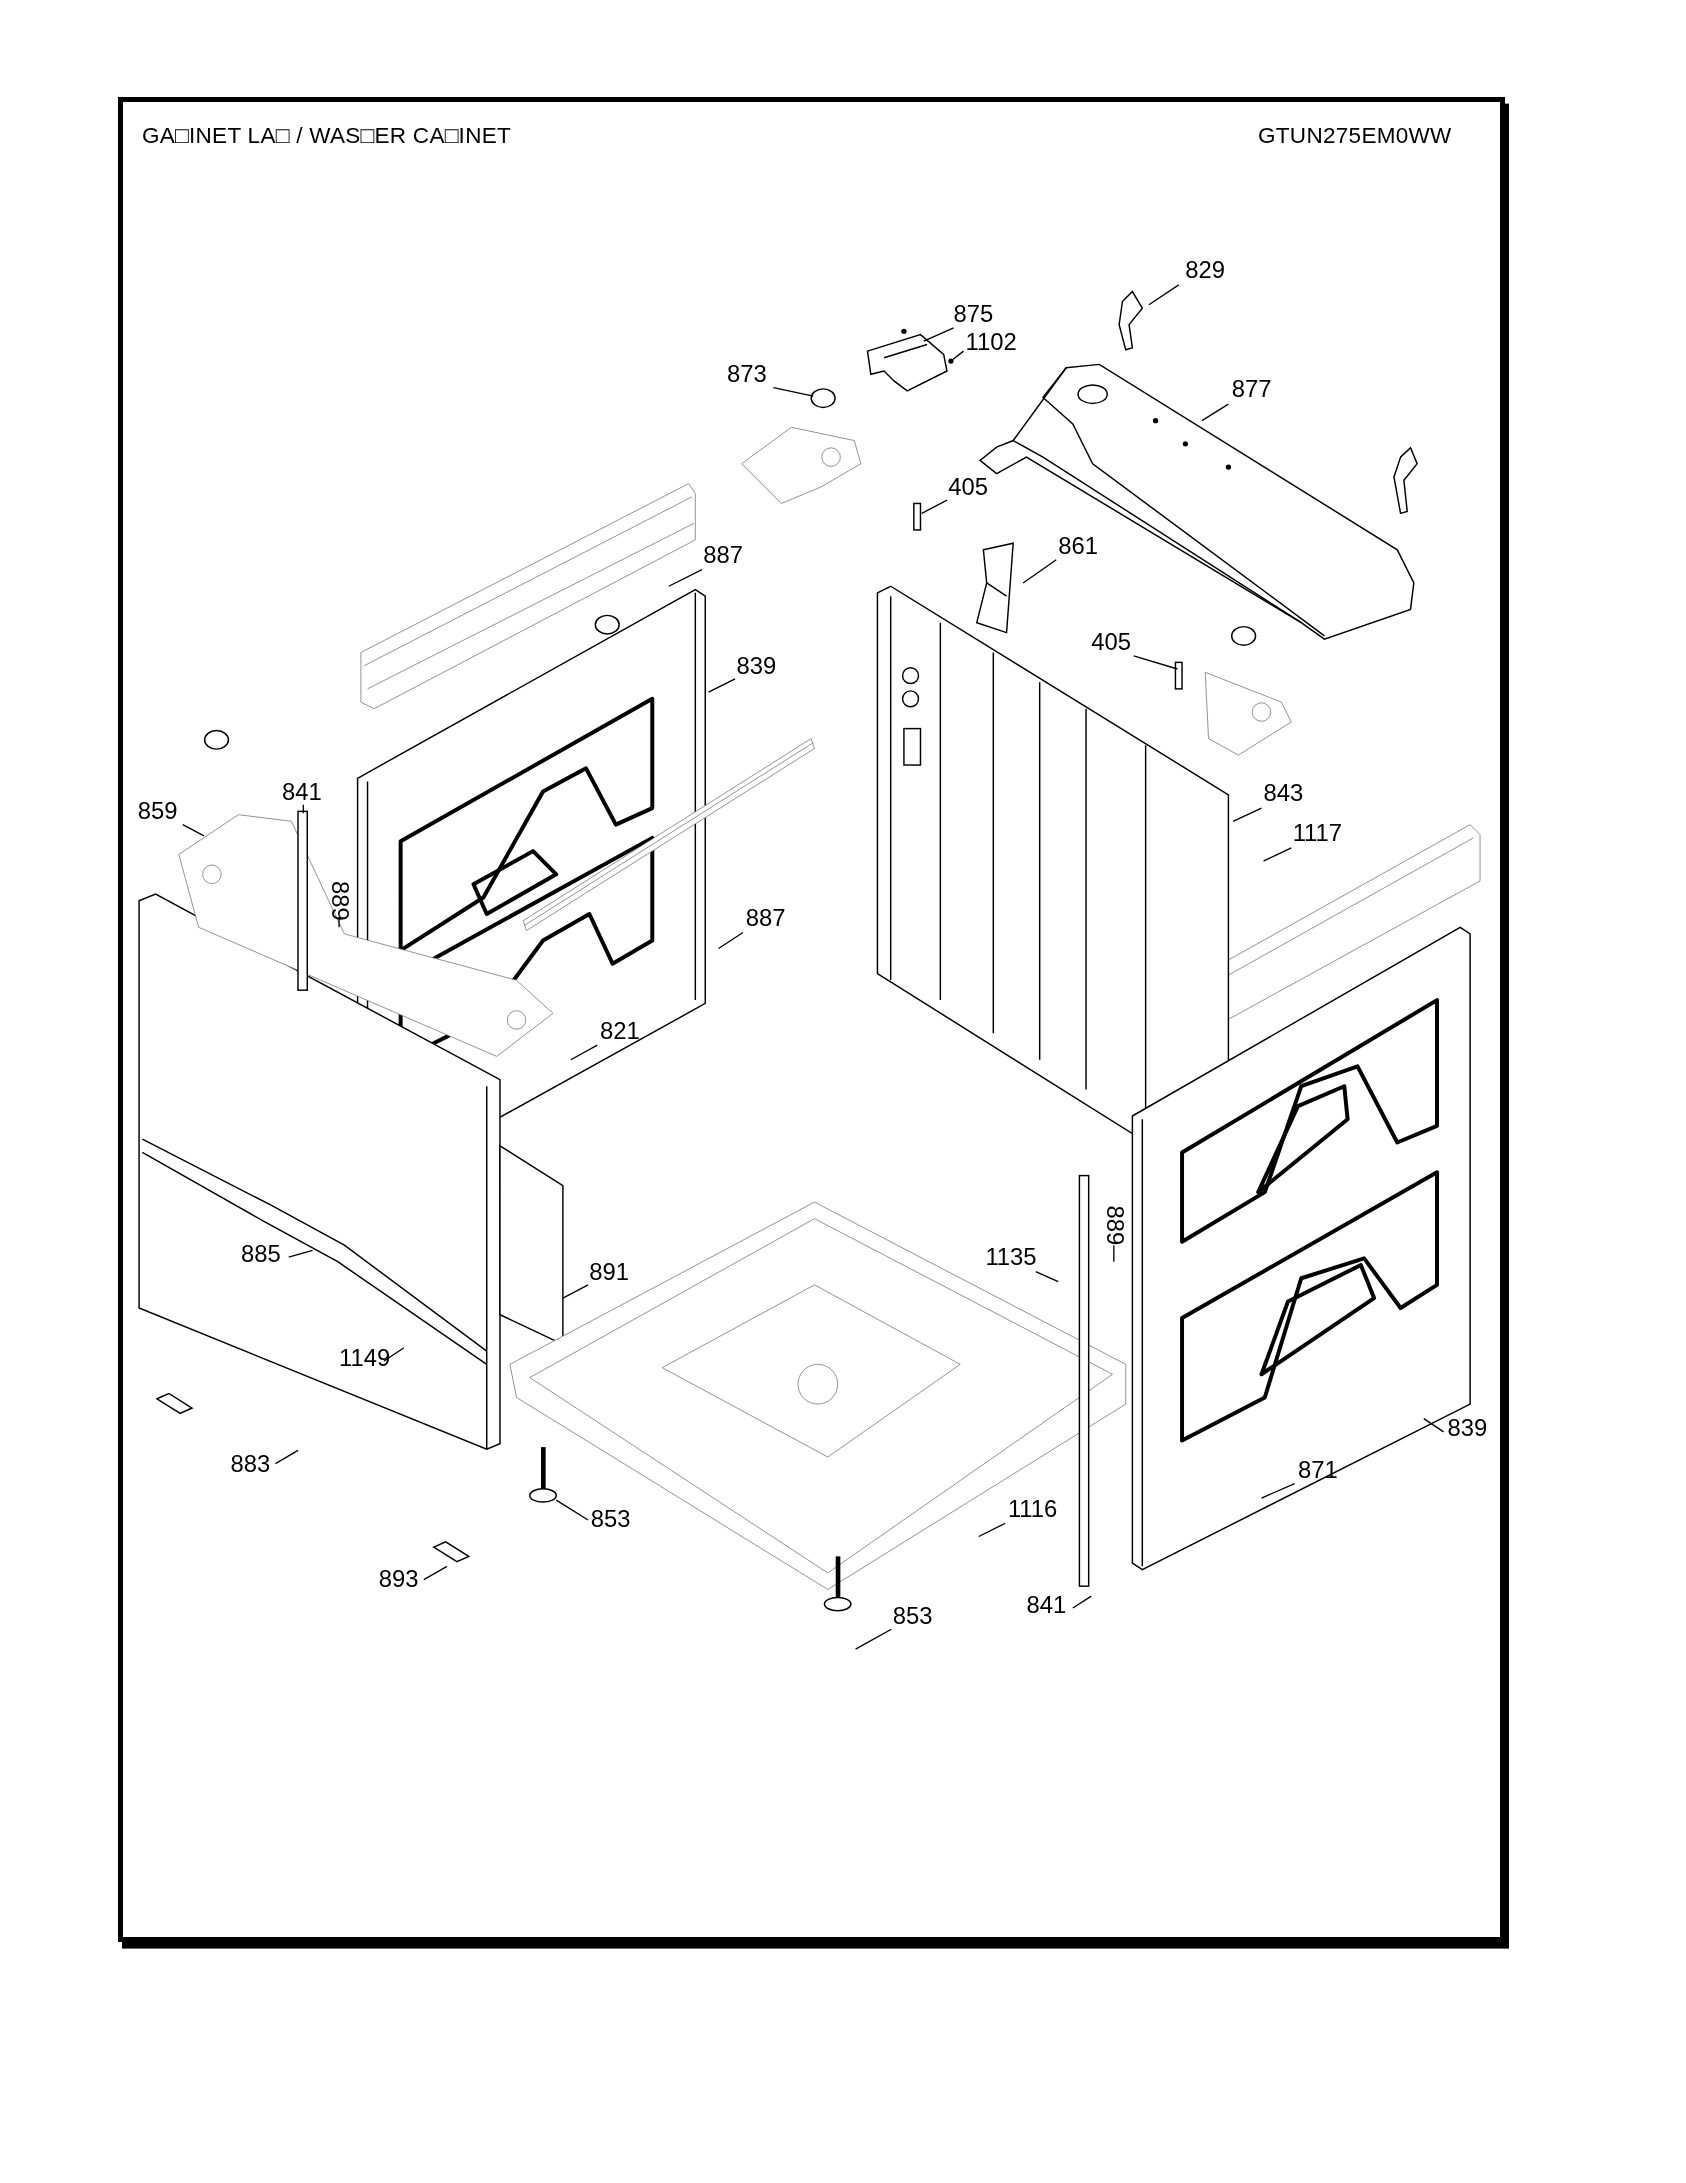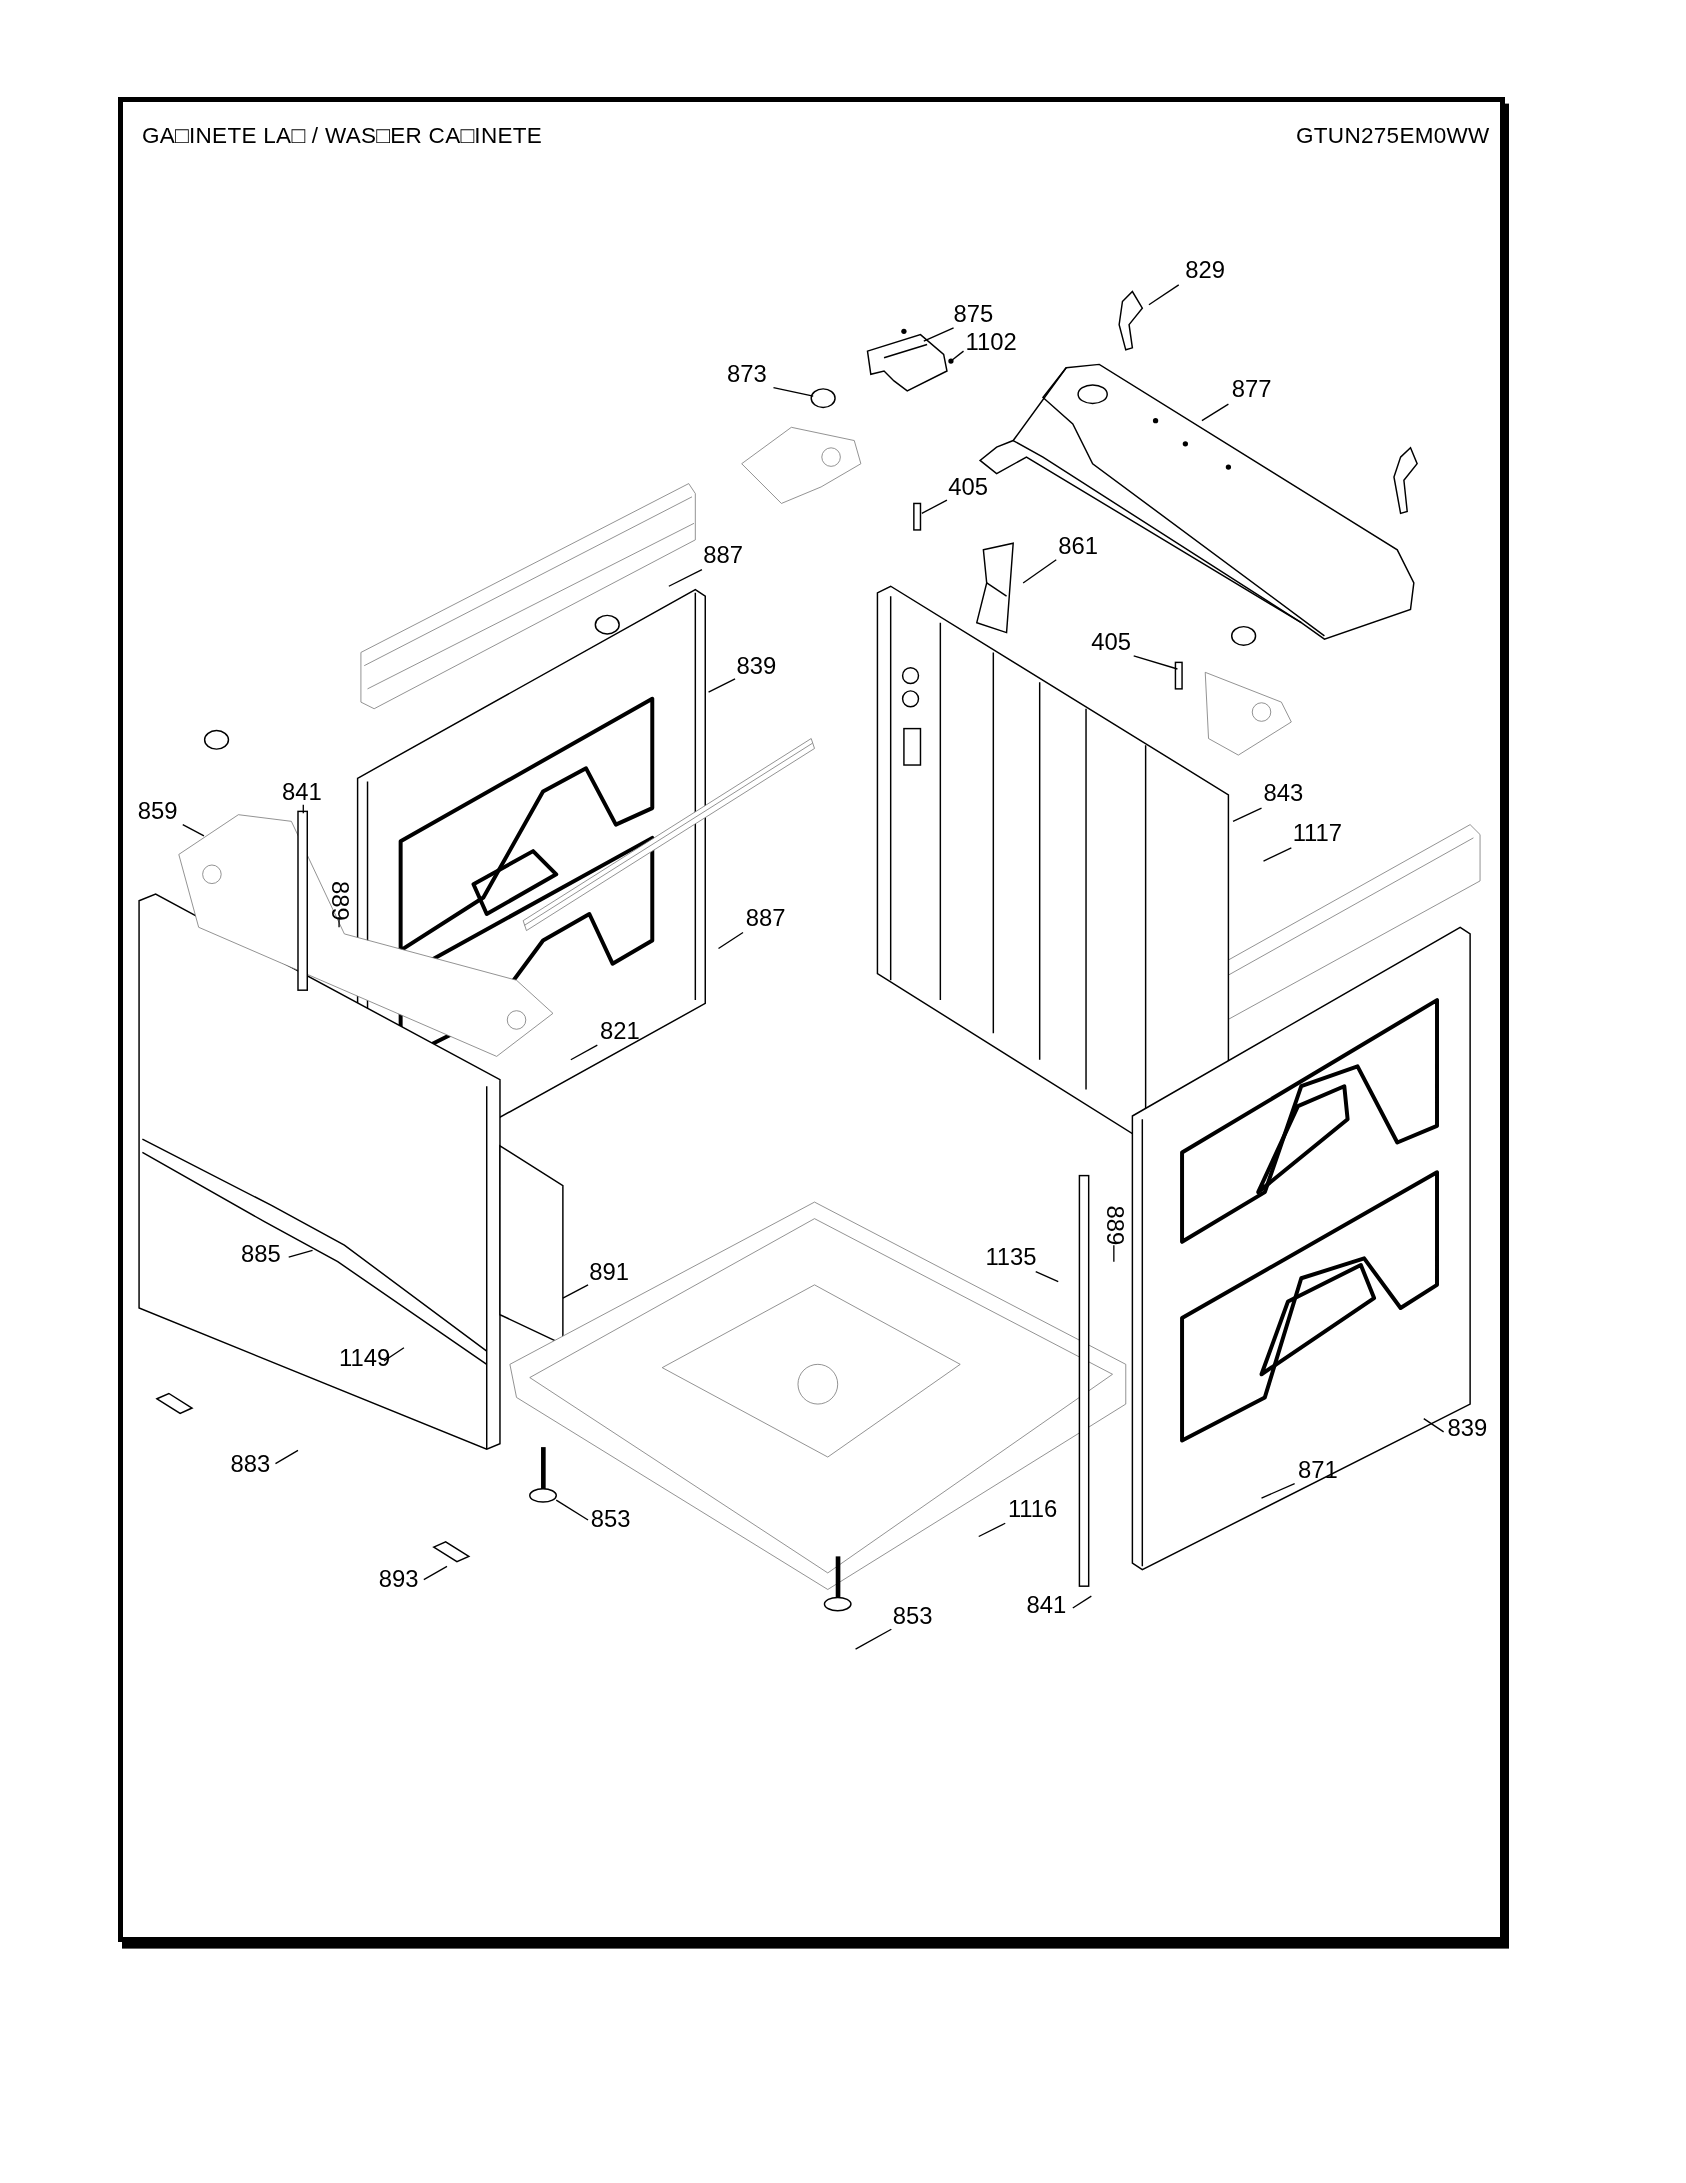--- a/index.html
+++ b/index.html
@@ -1,35 +1,35 @@
 <!DOCTYPE html>
 <html style="font-size:10.6px"><head>
 <meta charset="utf-8">
 <style>
   html, body { margin: 0; padding: 0; background: #ffffff; }
   body { width: 1686px; height: 2183px; position: relative; overflow: hidden; font-family: "Liberation Sans", sans-serif; }
   #sheet { position: absolute; left: 0; top: 0; width: 1686px; height: 2183px; }
   .frame { position: absolute; left: 118px; top: 97px; width: 1387px; height: 1845px; border: 5.3px solid #000; box-sizing: border-box; box-shadow: 4px 6.6px 0 0 #000; background: #fff; }
   .hdr { position: absolute; font-size: 22.5px; color: #000; letter-spacing: 0.3px; white-space: nowrap; }
   .hdr-title { left: 142px; top: 123px; }
-  .hdr-model { left: 1296px; top: 123px; }
+  .hdr-model { left: 1258px; top: 123px; }
   svg text.callout { font-family: "Liberation Sans", sans-serif; font-size: 36px; fill: #000; }
   .ln { stroke: #000; stroke-width: 2.2; fill: none; }
   .ln-light { stroke: #777; stroke-width: 1.2; fill: none; }
   .ln-thick { stroke: #000; stroke-width: 6; fill: none; stroke-linejoin: round; }
   .leader { stroke: #000; stroke-width: 2; }
   .fill-w { fill: #fff; }
   .dot { fill: #000; }
 </style>
 </head>
 <body>
 
 <div id="sheet">
   <div class="frame"></div>
-  <div class="hdr hdr-title">GA□INETE LA□ / WAS□ER CA□INETE</div>
+  <div class="hdr hdr-title">GA□INET LA□ / WAS□ER CA□INET</div>
   <div class="hdr hdr-model">GTUN275EM0WW</div>
 
   <svg id="art" width="1686" height="2183" viewBox="0 0 2546 3296" style="position:absolute;left:0;top:0">
 
     <g>
       <path class="ln fill-w" d="M1610 555 L1660 550 L2110 830 L2135 880 L2130 920 L2000 965 L1965 940 L1550 690 L1505 715 L1480 695 L1505 675 L1530 665 Z"></path>
       <path class="ln" d="M1530 665 L1575 690 L1965 940"></path>
       <path class="ln" d="M1610 555 L1575 600 L1620 640 L1650 700 L2000 960"></path>
       <ellipse class="ln" cx="1650" cy="595" rx="22" ry="14"></ellipse>
       <circle class="dot" cx="1745" cy="635" r="4"></circle>

